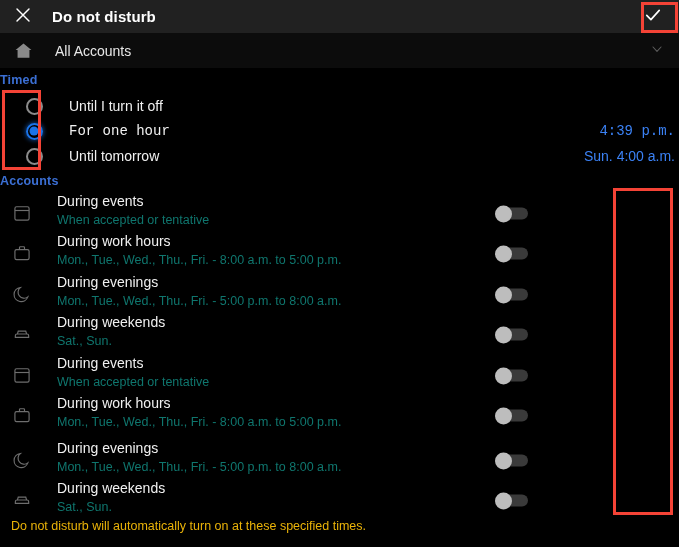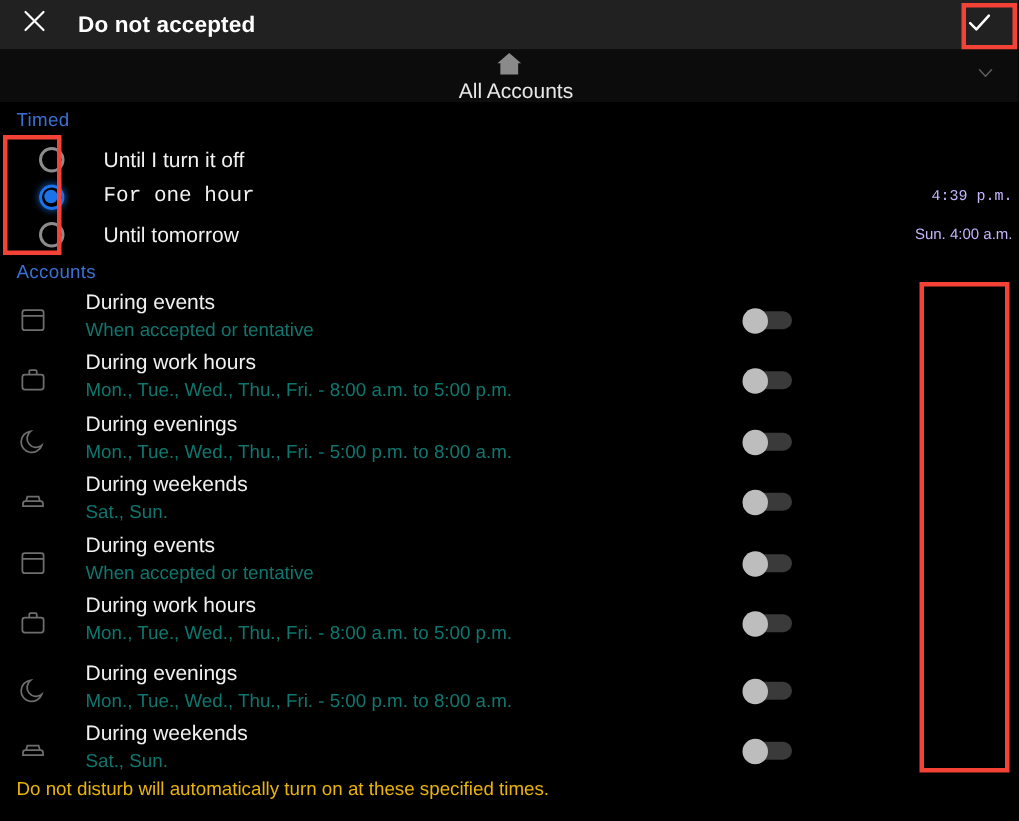--- a/index.html
+++ b/index.html
@@ -61,43 +61,42 @@
 
   
   .account-row {
     position: absolute;
     left: 0; top: 33px;
     width: 679px; height: 35px;
     background: #0c0c0c;
     display: flex;
     align-items: center;
     cursor: pointer;
-    flex-direction: column;
   }
   .account-icon {
     width: 46px;
     display: flex; align-items: center; justify-content: center;
   }
   .account-label {
     font-size: 14px;
     color: #e8e8e8;
     margin-left: 9px;
   }
   .account-chev {
     position: absolute;
     right: 14px; top: 50%;
     transform: translateY(-50%);
   }
 
   
   .section-label {
     position: absolute;
-    left: 11px;
+    left: 0;
     font-size: 12.5px;
-    font-weight: normal;
+    font-weight: bold;
     color: #3b6fd4;
     letter-spacing: 0.2px;
   }
   #sec-timed { top: 73px; }
   #sec-sched { top: 174px; }
 
   
   .radio-row {
     position: absolute;
     left: 12px;
@@ -132,22 +131,22 @@
     background: #1a73e8;
   }
   .radio-label {
     font-size: 14px;
     color: #f1f1f1;
     margin-left: 13px;
   }
   .radio-time {
     position: absolute;
     right: 16px;
-    font-size: 10px;
-    color: #c4b5fd;
+    font-size: 14px;
+    color: #3b82f6;
   }
   .hl-radios {
     position: absolute;
     left: 2px; top: 90px;
     width: 39px; height: 80px;
     border: 3px solid #f44336;
     box-sizing: border-box;
     pointer-events: none;
   }
 
@@ -223,21 +222,21 @@
 <div id="app">
 
   <div class="appbar">
     <div class="close-btn">
       <span>
         <svg width="18" height="18" viewBox="0 0 24 24">
           <path d="M4 4 L20 20 M20 4 L4 20" stroke="#ffffff" stroke-width="1.9" fill="none" stroke-linecap="round"></path>
         </svg>
       </span>
     </div>
-    <div class="appbar-title">Do not accepted</div>
+    <div class="appbar-title">Do not disturb</div>
     <div class="confirm-btn">
       <span>
         <svg width="20" height="20" viewBox="0 0 24 24">
           <path d="M4.5 12.5 L9.5 17.5 L19.5 6.5" stroke="#ffffff" stroke-width="2" fill="none" stroke-linecap="round" stroke-linejoin="round"></path>
         </svg>
       </span>
     </div>
   </div>
   <div class="hl-confirm"></div>
 

